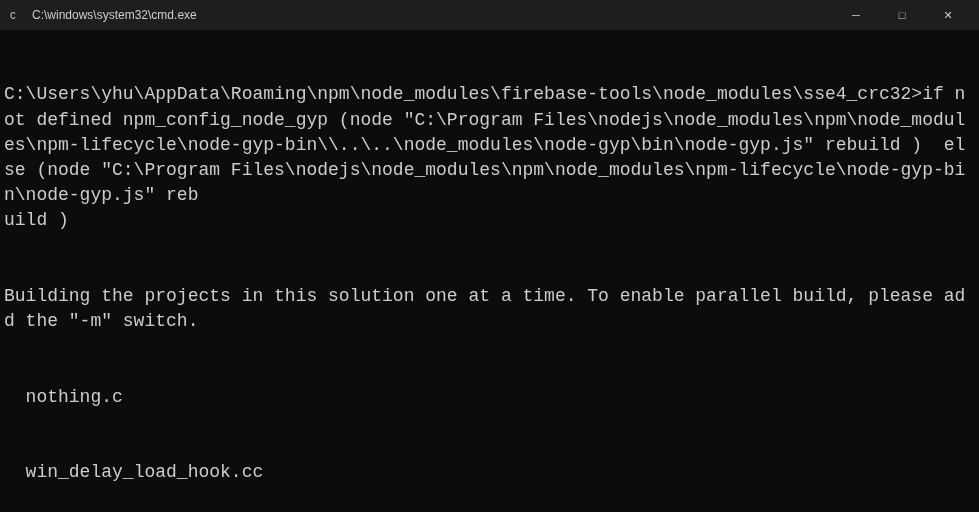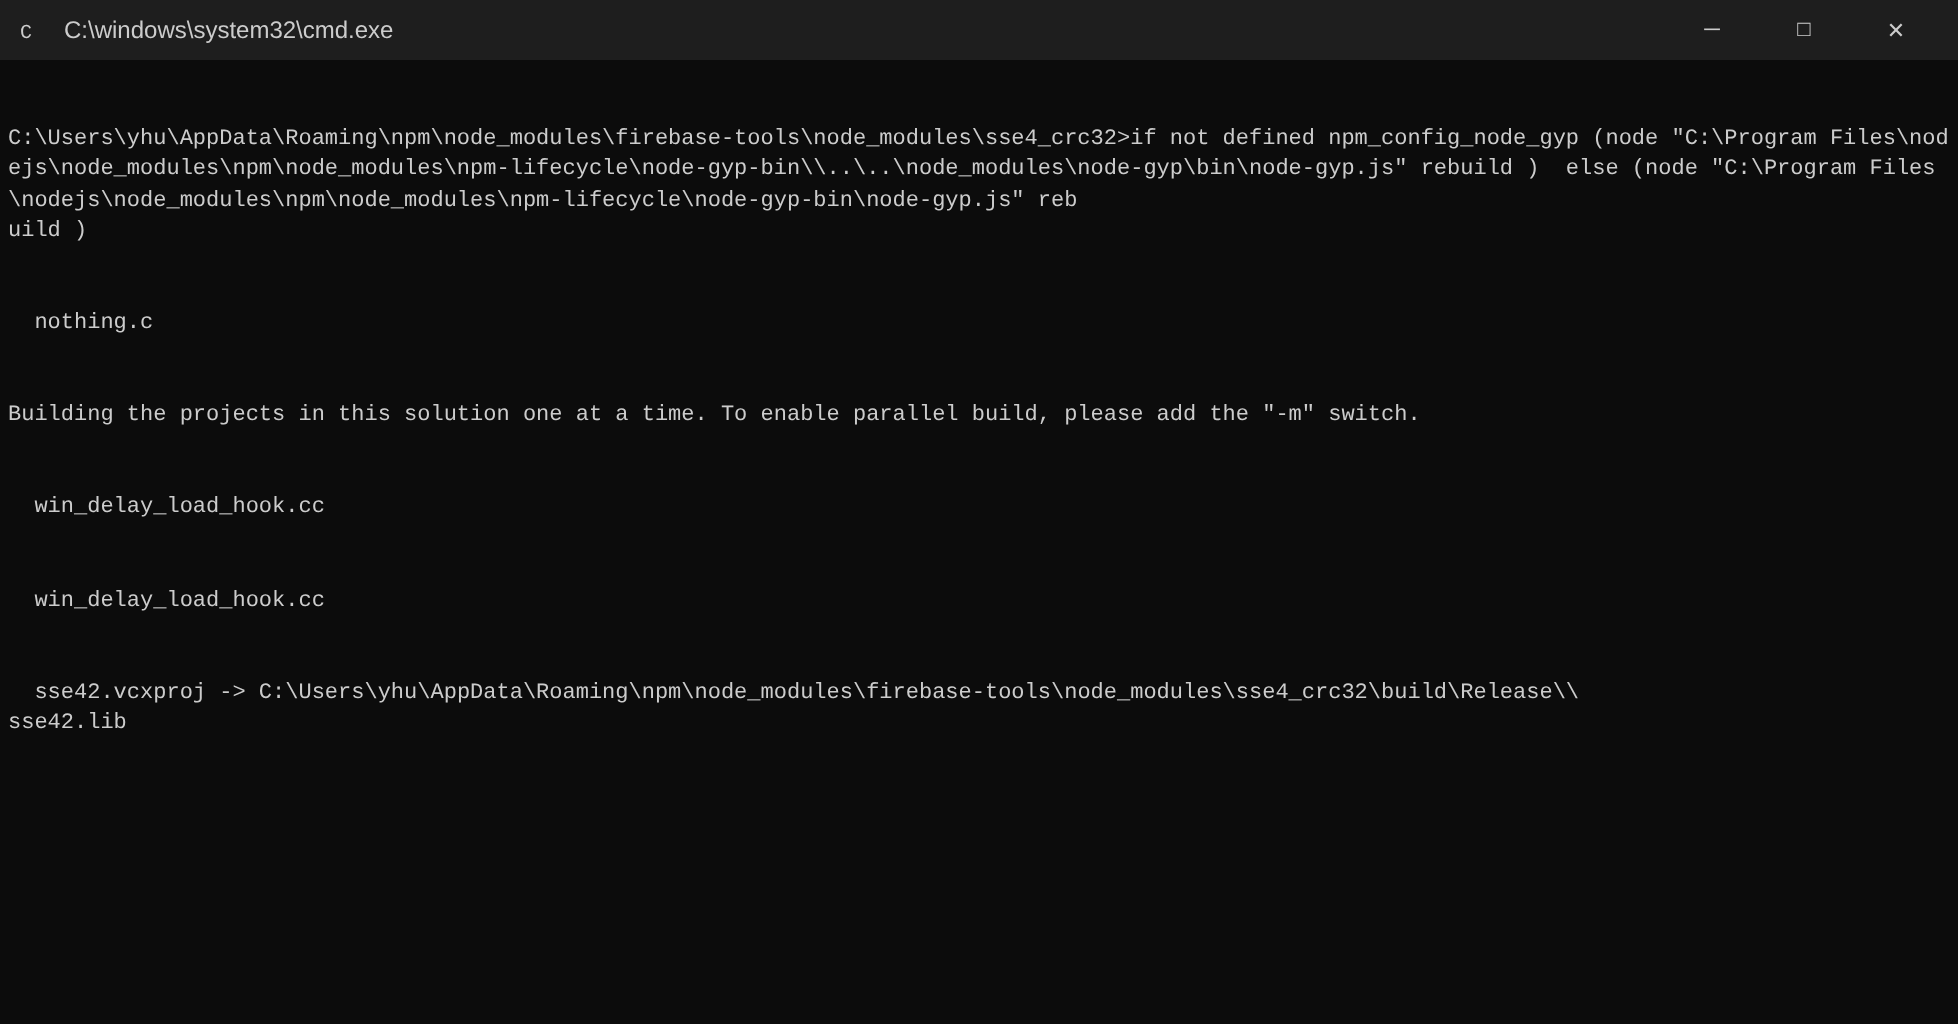--- a/index.html
+++ b/index.html
@@ -67,21 +67,21 @@
       font-size: 11px;
       font-family: 'Segoe UI', sans-serif;
     }
 
     .terminal-body {
       flex: 1;
       background: #0c0c0c;
       color: #cccccc;
       padding: 2px 4px;
       overflow: hidden;
-      font-size: 11px;
+      font-size: 18px;
       line-height: 1.4;
       white-space: pre-wrap;
       word-break: break-all;
     }
 
     .line {
       display: block;
     }
 
     @keyframes blink {
@@ -104,22 +104,22 @@
     <div class="titlebar-controls">
       <div class="titlebar-btn">─</div>
       <div class="titlebar-btn">□</div>
       <div class="titlebar-btn close">✕</div>
     </div>
   </div>
 
   <div class="terminal-body">
     <span class="line">C:\Users\yhu\AppData\Roaming\npm\node_modules\firebase-tools\node_modules\sse4_crc32&gt;if not defined npm_config_node_gyp (node "C:\Program Files\nodejs\node_modules\npm\node_modules\npm-lifecycle\node-gyp-bin\\..\..\node_modules\node-gyp\bin\node-gyp.js" rebuild )  else (node "C:\Program Files\nodejs\node_modules\npm\node_modules\npm-lifecycle\node-gyp-bin\node-gyp.js" reb
 uild )</span>
+    <span class="line">Building the projects in this solution one at a time. To enable parallel build, please add the "-m" switch.</span>
     <span class="line">  nothing.c</span>
-    <span class="line">Building the projects in this solution one at a time. To enable parallel build, please add the "-m" switch.</span>
     <span class="line">  win_delay_load_hook.cc</span>
     <span class="line">  win_delay_load_hook.cc</span>
     <span class="line">  sse42.vcxproj -&gt; C:\Users\yhu\AppData\Roaming\npm\node_modules\firebase-tools\node_modules\sse4_crc32\build\Release\\
 sse42.lib</span>
     
     
     
     
     
     

